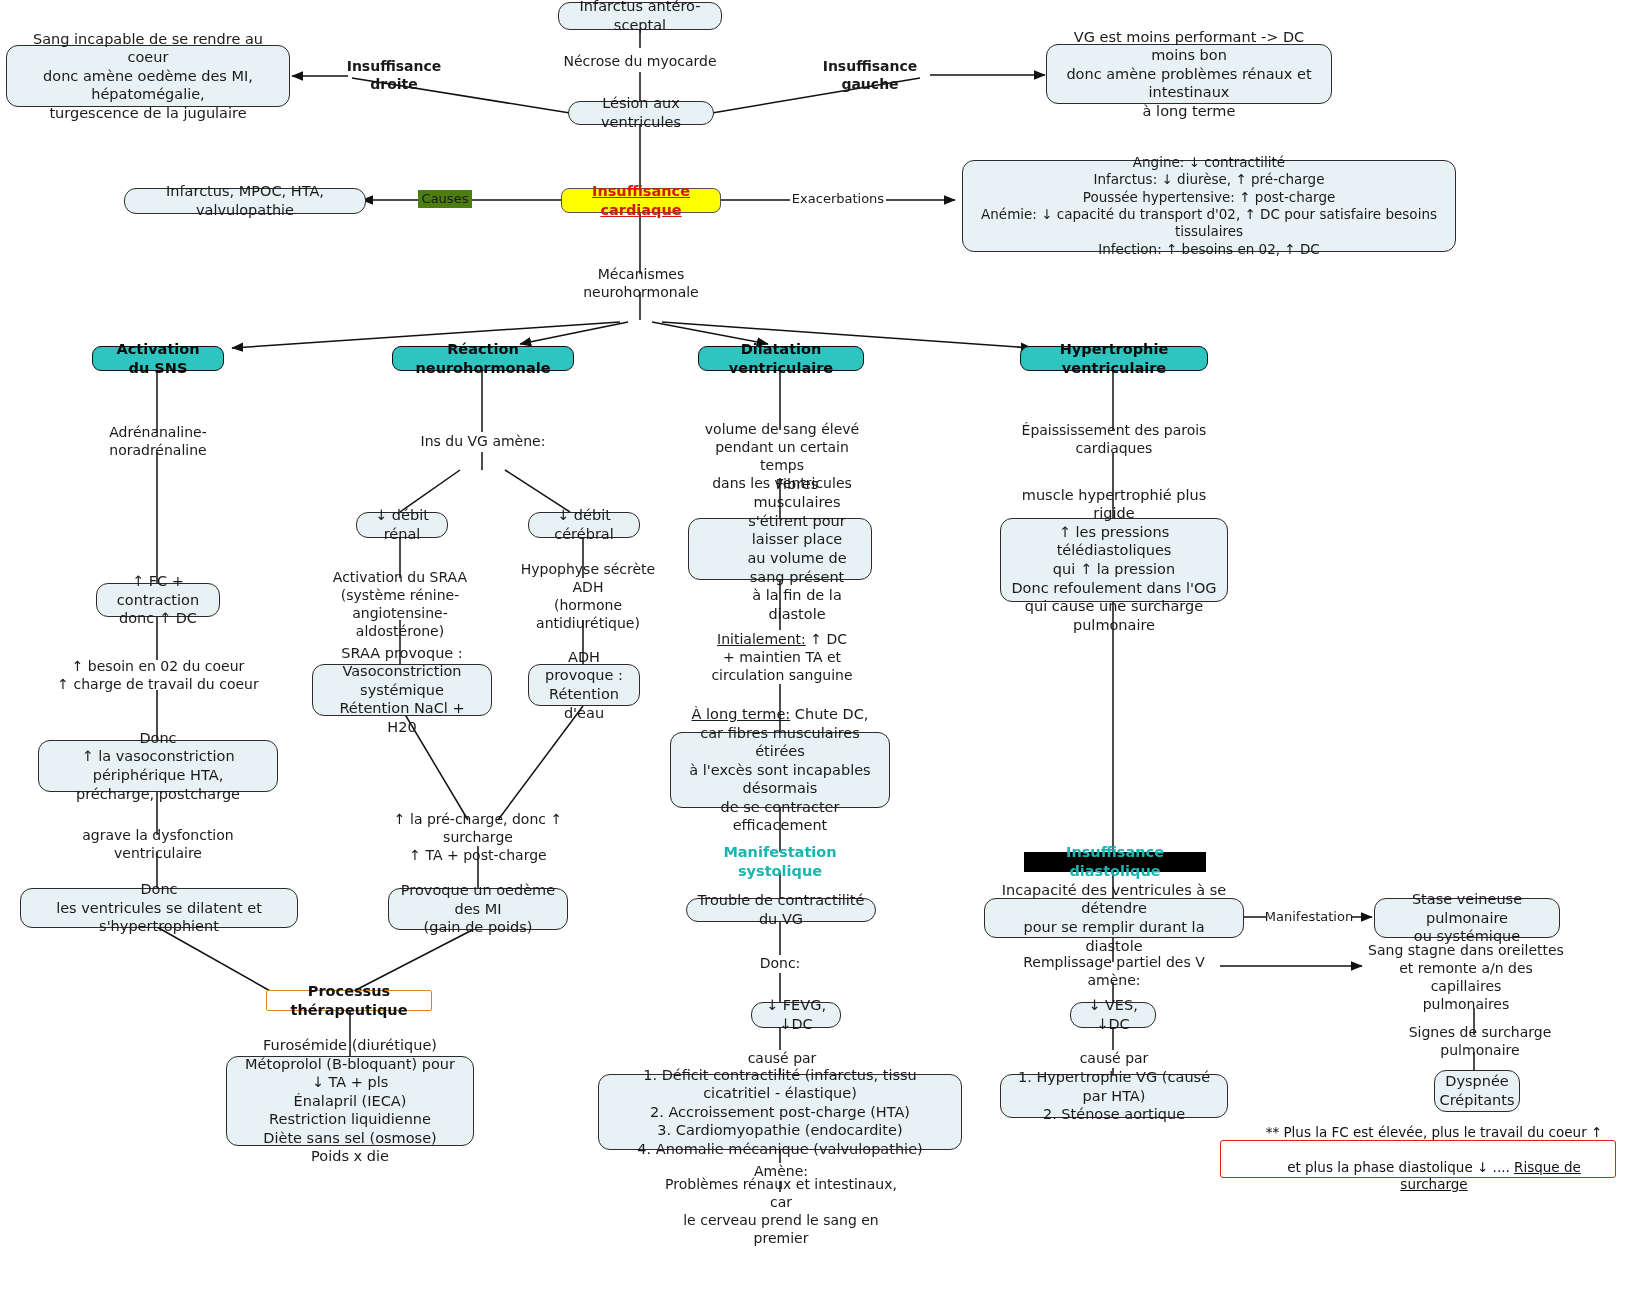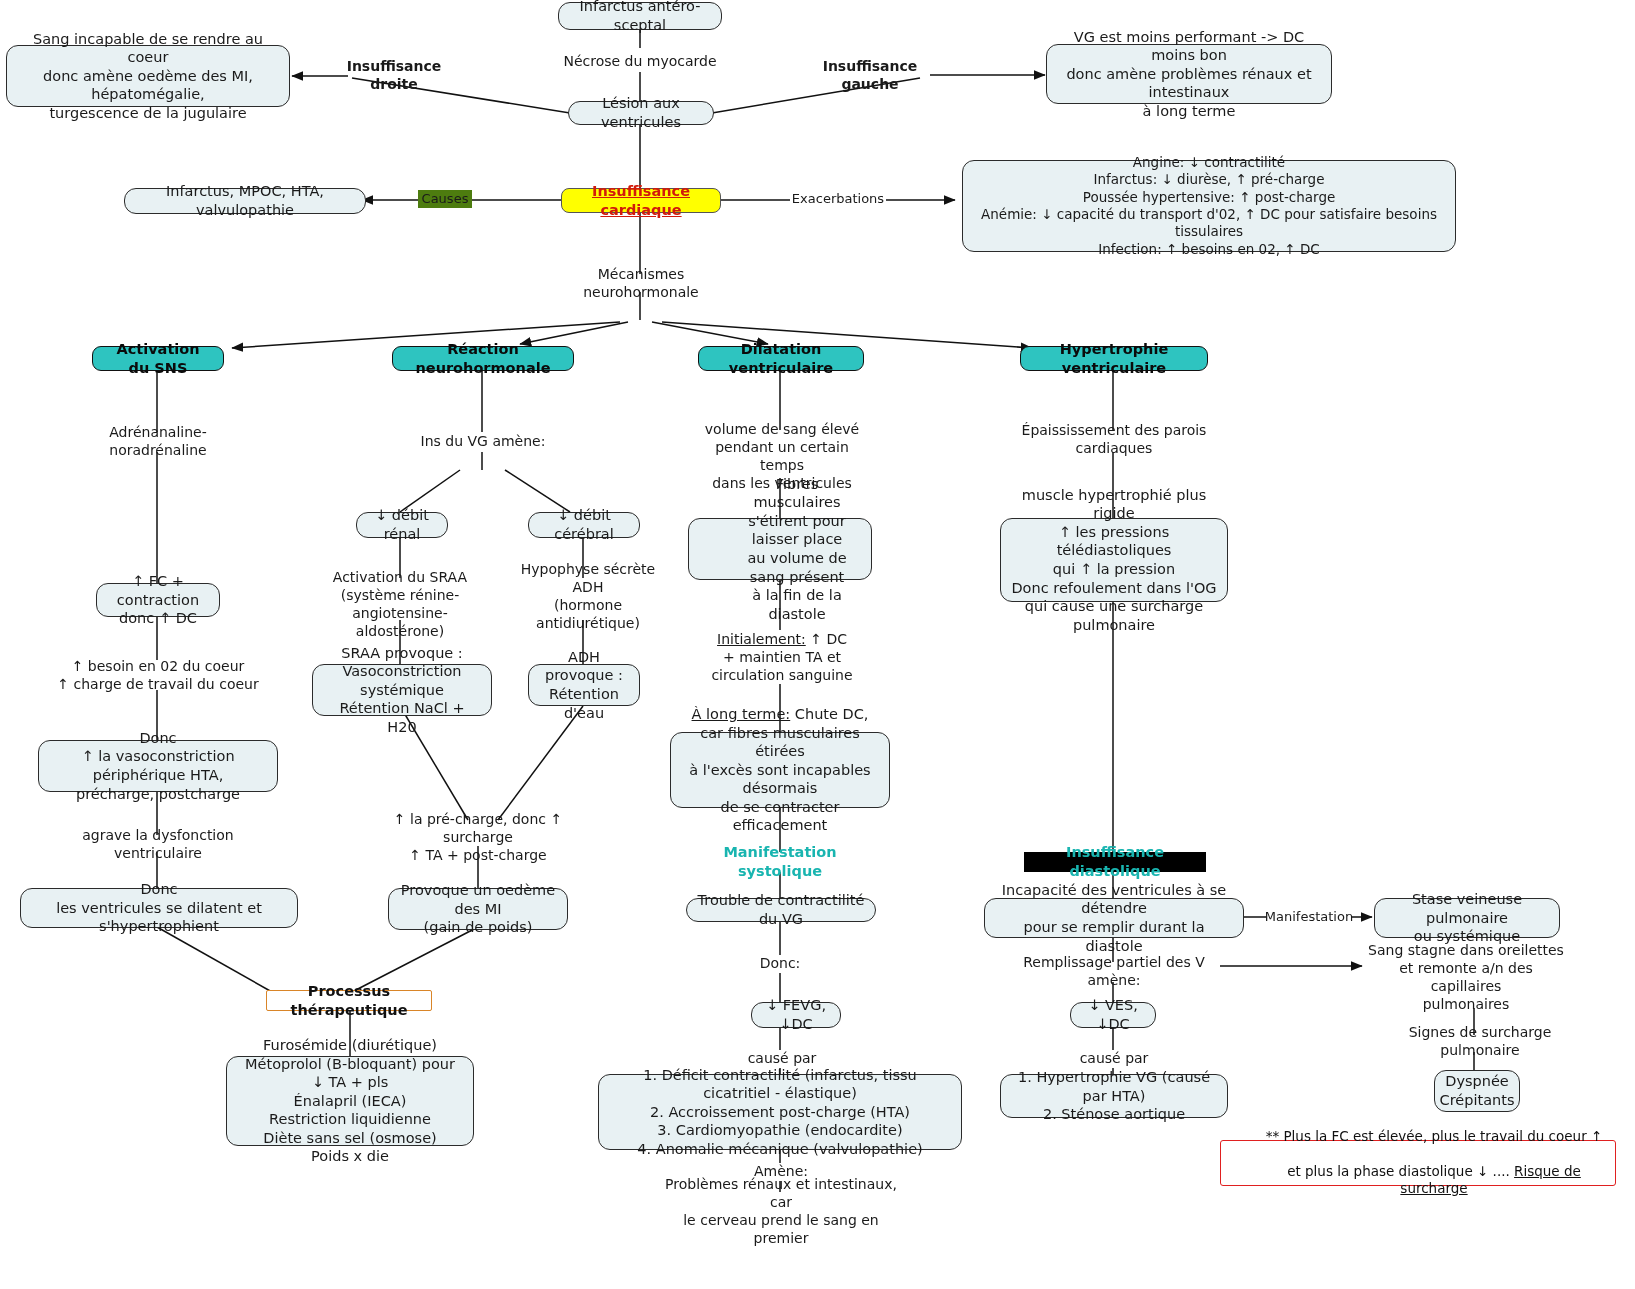--- a/index.html
+++ b/index.html
@@ -301,20 +301,20 @@
   <div class="node lbl" style="left:1072px;top:1050px;width:84px;height:18px;background:#fff;">causé par</div>
 
   <div class="node box" style="left:1000px;top:1074px;width:228px;height:44px;">1. Hypertrophie VG (causé par HTA)
 2. Sténose aortique</div>
 
   <div class="node lbl" style="left:1370px;top:1032px;width:220px;height:20px;">Signes de surcharge pulmonaire</div>
 
   <div class="node box" style="left:1434px;top:1070px;width:86px;height:42px;">Dyspnée
 Crépitants</div>
 
-  <div class="node rednote" style="left:1220px;top:1140px;width:396px;height:46px;flex-direction:column;padding-left:42px;">
+  <div class="node rednote" style="left:1220px;top:1140px;width:396px;height:38px;flex-direction:column;padding-left:42px;">
     <span>** Plus la FC est élevée, plus le travail du coeur ↑</span>
     <span>
       <span>et plus la phase diastolique ↓ .... </span><span class="u">Risque de surcharge</span>
     </span>
   </div>
 
 </div>
 
 </body></html>

